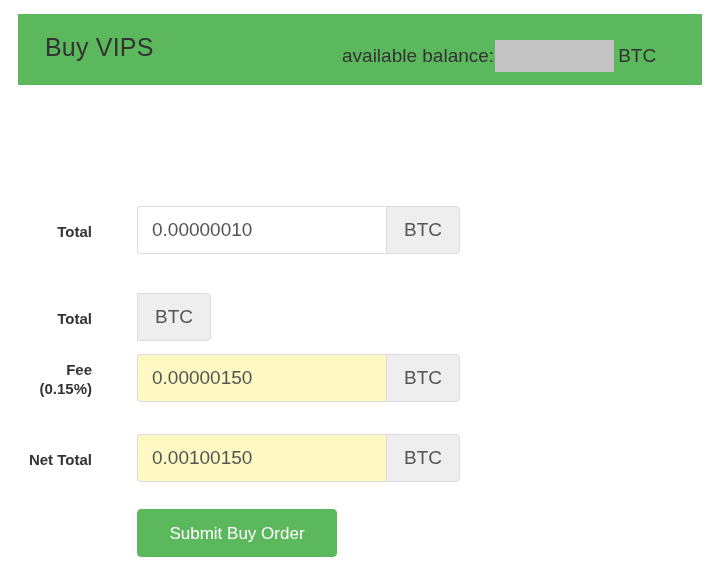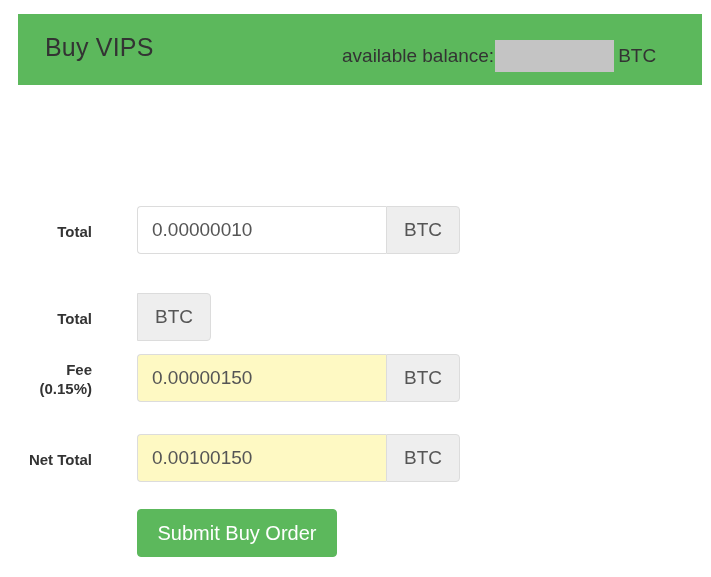--- a/index.html
+++ b/index.html
@@ -170,21 +170,21 @@
     position: absolute;
     left: 137px;
     top: 424px;
     width: 200px;
     height: 48px;
     background: #5cb85c;
     border: 1px solid #5cb85c;
     border-radius: 4px;
     color: #ffffff;
     font-family: "Liberation Sans", sans-serif;
-    font-size: 20px;
+    font-size: 17px;
     line-height: 1;
     cursor: pointer;
     padding: 0;
     text-align: center;
   }
 </style>
 </head>
 <body>
 
 <div class="panel">

